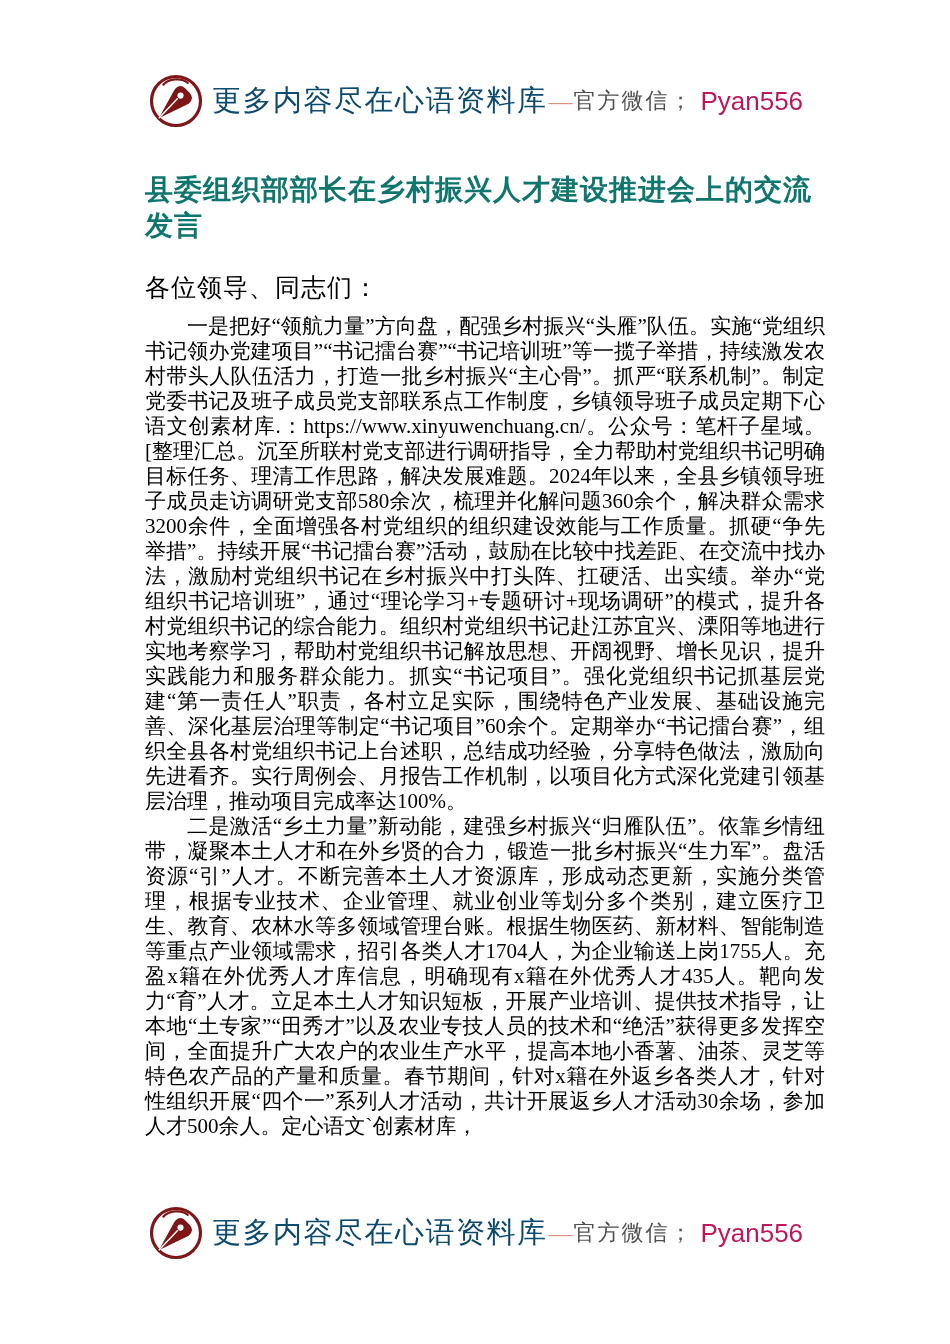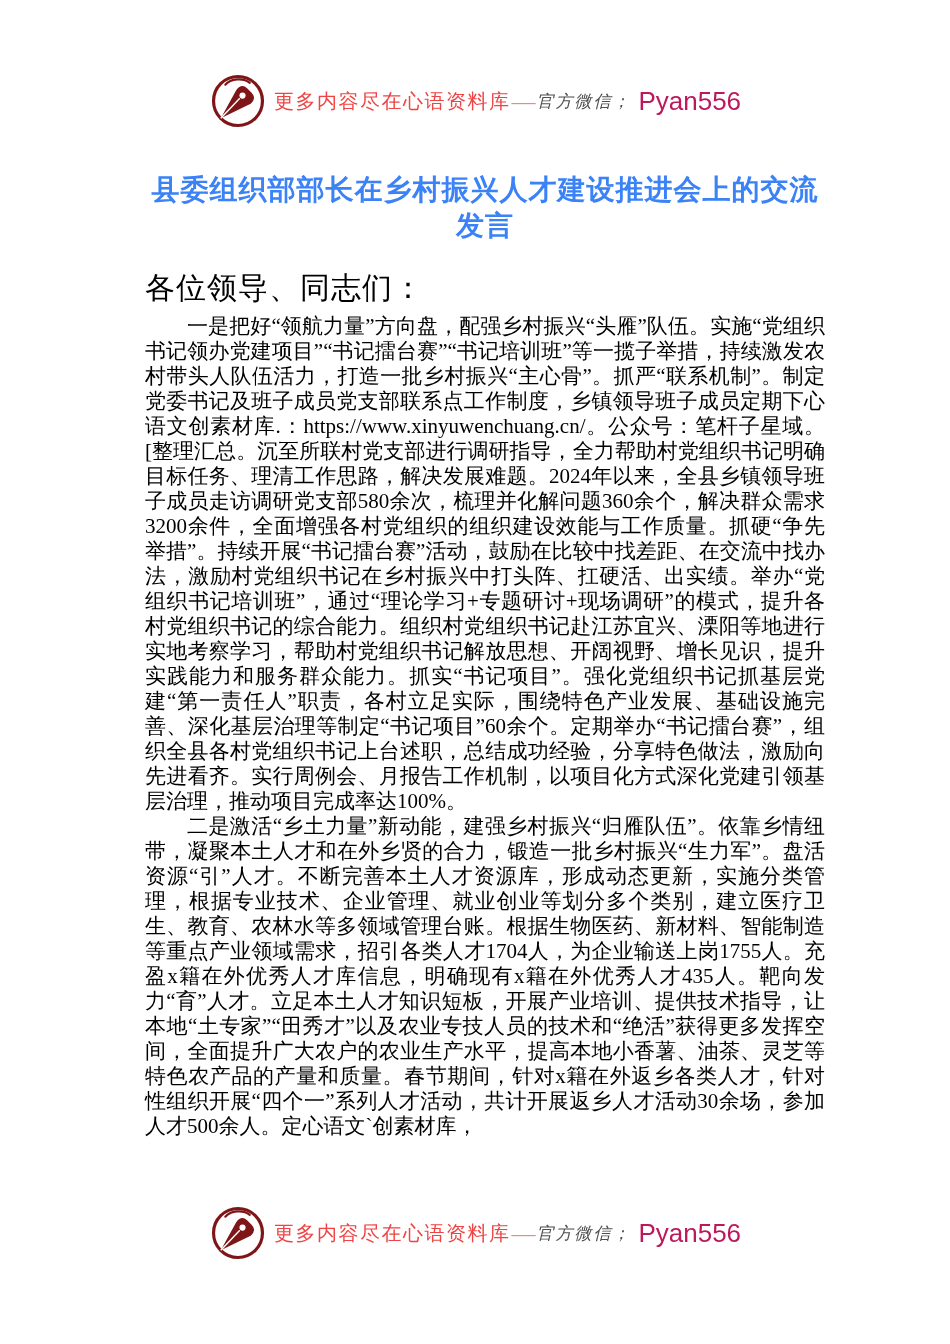--- a/index.html
+++ b/index.html
@@ -28,34 +28,33 @@
   .logo-wrap {
     width: 58px;
     height: 58px;
     margin-right: 7px;
     flex: 0 0 auto;
     display: inline-flex;
     align-items: center;
     justify-content: center;
   }
   .brand-slogan {
-    font-size: 20px;
-    color: #ef4444;
+    font-size: 29px;
+    color: #0c4a6e;
     letter-spacing: 1.5px;
     white-space: nowrap;
   }
   .brand-dash {
     font-size: 24px;
     color: #DD9182;
     margin: 0 1px;
   }
   .wechat-label {
-    font-size: 17px;
+    font-size: 22px;
     color: #4F4F4F;
-    font-style: italic;
     letter-spacing: 2px;
     white-space: nowrap;
   }
   .wechat-id {
     font-size: 26px;
     color: #be185d;
     font-family: "Liberation Sans", "DejaVu Sans", sans-serif;
     margin-left: 7px;
     white-space: nowrap;
   }
@@ -65,28 +64,28 @@
     position: absolute;
     top: 172px;
     left: 145px;
     width: 680px;
   }
   h1.doc-title {
     margin: 0;
     font-size: 28px;
     line-height: 36px;
     font-weight: 700;
-    text-align: center;
+    text-align: left;
     letter-spacing: 1px;
-    color: #3b82f6;
+    color: #0f766e;
     font-family: "Liberation Sans", "DejaVu Sans", sans-serif;
   }
   p.greeting {
     margin: 30px 0 12px 0;
-    font-size: 30px;
+    font-size: 25px;
     line-height: 28px;
     letter-spacing: 1px;
   }
   p.para {
     margin: 0;
     font-size: 21px;
     line-height: 25px;
     text-align: justify;
     text-indent: 2em;
     word-break: break-all;

